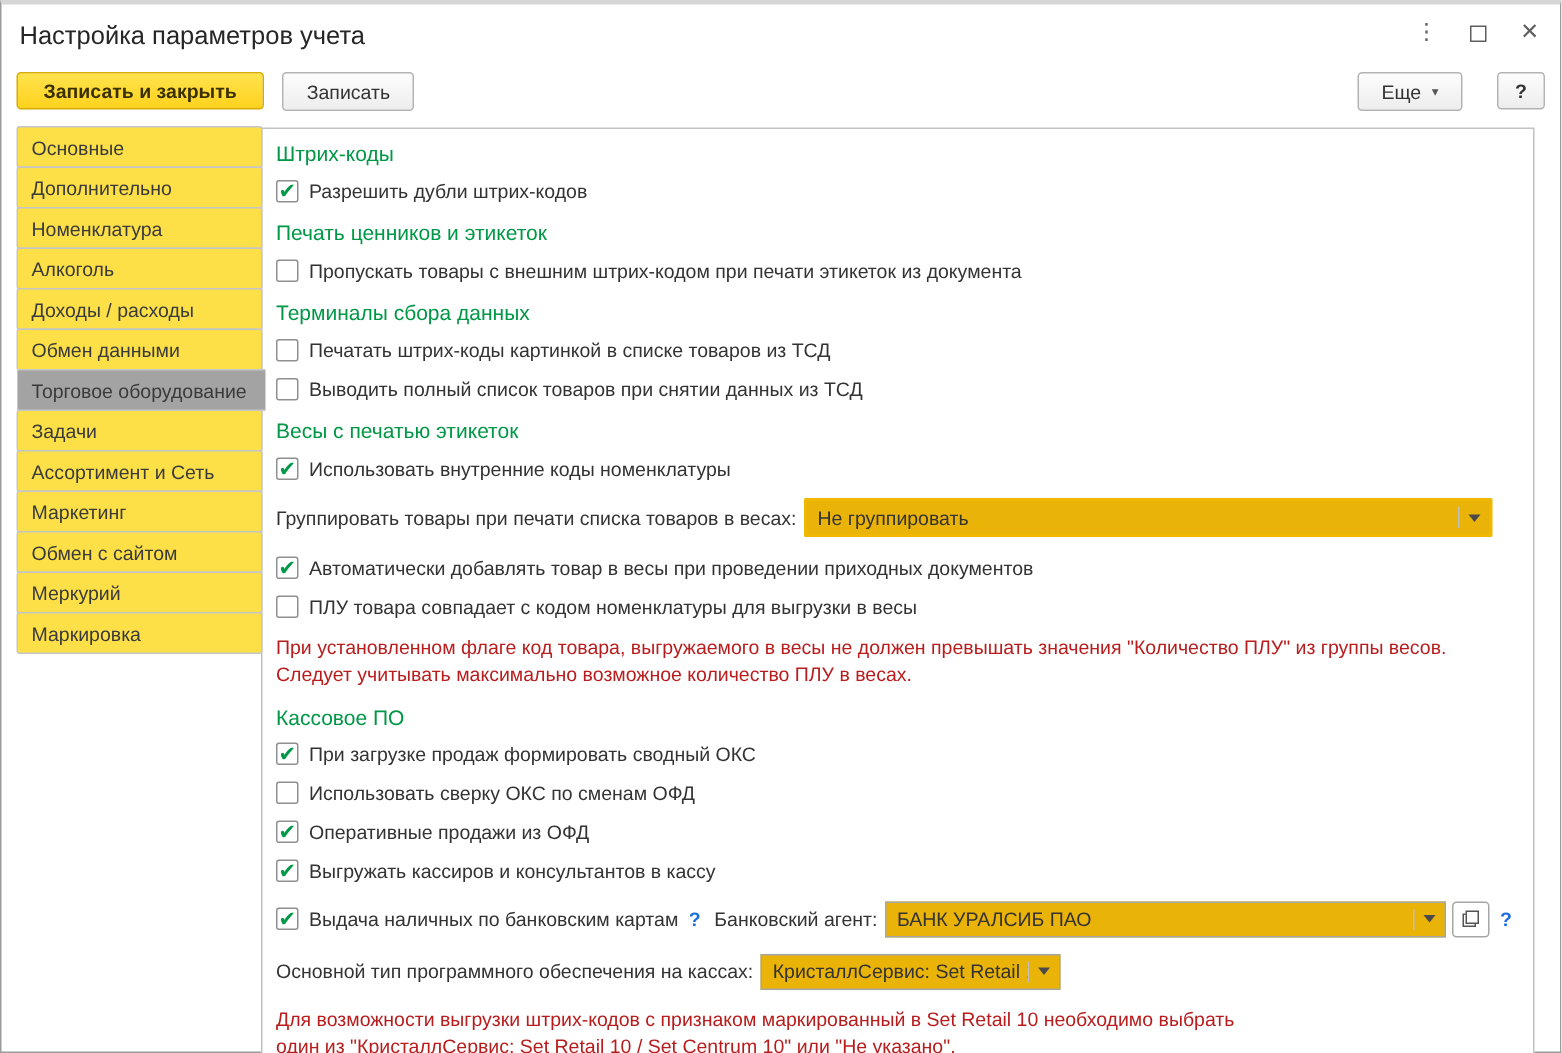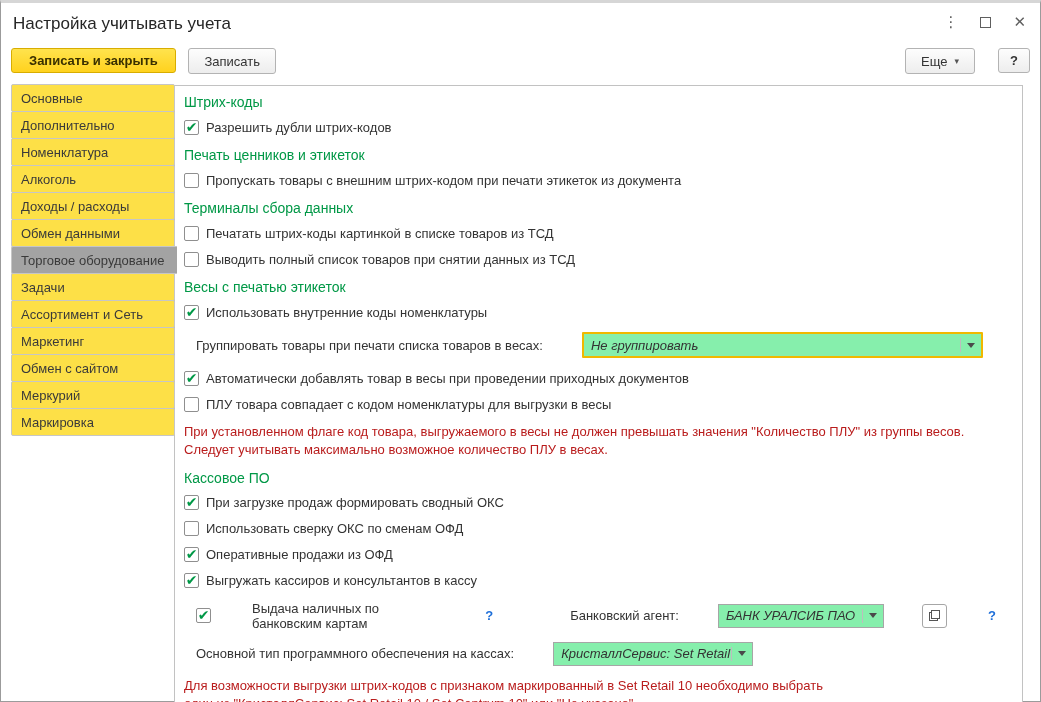--- a/index.html
+++ b/index.html
@@ -86,26 +86,26 @@
     margin-right: 7px;
     display: flex; align-items: center; justify-content: center;
     color: #009846; font-size: 14px; font-weight: bold; line-height: 13px;
     cursor: pointer;
   }
   .cb-label { font-size: 13px; color: #333; cursor: pointer; }
   .q { color: #1e6fd9; font-weight: bold; margin-left: 7px; cursor: pointer; font-size: 13px; }
   .note { color: #b91c1c; font-size: 13px; line-height: 1.38; margin: 10px 0 9px; }
   .note-scales { max-width: 828px; }
   .note-setretail { max-width: 660px; }
-  .field-row { display: flex; align-items: center; margin: 11px 12px; min-height: 24px; gap: 34px; }
+  .field-row { display: flex; align-items: center; margin: 11px 0; min-height: 24px; }
   .field-label { flex: none; font-size: 13px; color: #333; margin-right: 5px; }
   .combo {
-    height: 24px; background: #86efac;
+    height: 24px; background: #eab308;
     border: 1px solid #a6a6a6;
-    display: flex; align-items: stretch; cursor: pointer; font-style: italic;
+    display: flex; align-items: stretch; cursor: pointer;
   }
   .combo .val {
     flex: 1; display: flex; align-items: center;
     padding: 0 7px; font-size: 13px; color: #333;
     white-space: nowrap; overflow: hidden;
   }
   .combo .sep { width: 1px; background: #bdbdbd; margin: 4px 0; }
   .combo .arrow { width: 20px; display: flex; align-items: center; justify-content: center; }
   .tri { width: 0; height: 0; border-left: 4px solid transparent; border-right: 4px solid transparent; border-top: 5px solid #4a4a4a; }
   .combo.focused { border: 2px solid #f0b800; height: 26px; border-radius: 1px; }
@@ -121,21 +121,21 @@
   .open-icon::before { content: ""; position: absolute; left: 0; bottom: 0; width: 7px; height: 7px; border: 1px solid #555; }
   .open-icon::after { content: ""; position: absolute; right: 0; top: 0; width: 7px; height: 7px; border: 1px solid #555; background: #fff; }
   .bank-gap { width: 9px; flex: none; }
 </style>
 </head>
 <body>
 
 <div class="window">
 
   <div class="titlebar">
-    <div class="title">Настройка учитывать учета</div>
+    <div class="title">Настройка параметров учета</div>
     <div class="win-controls">
       <span class="win-btn kebab">⋮</span>
       <span class="win-btn">
           <span class="maxbox"></span>
         </span>
       <span class="win-btn closex">✕</span>
     </div>
   </div>
 
   <div class="toolbar">

